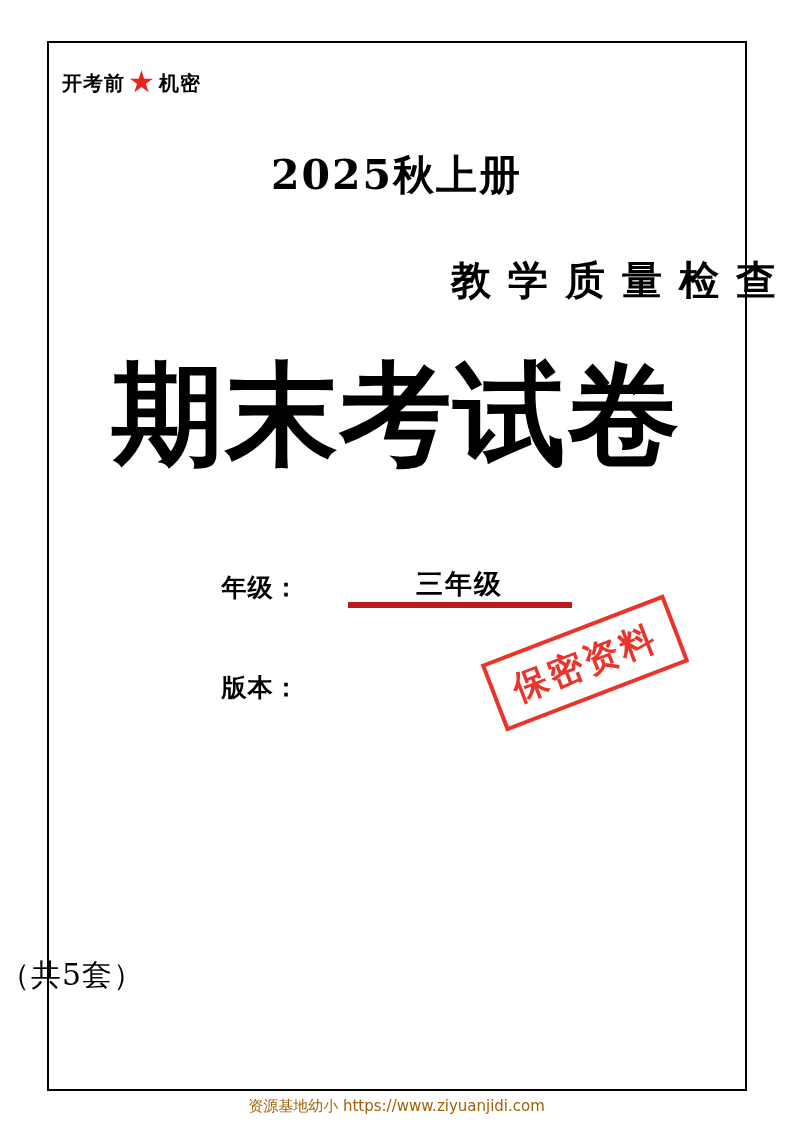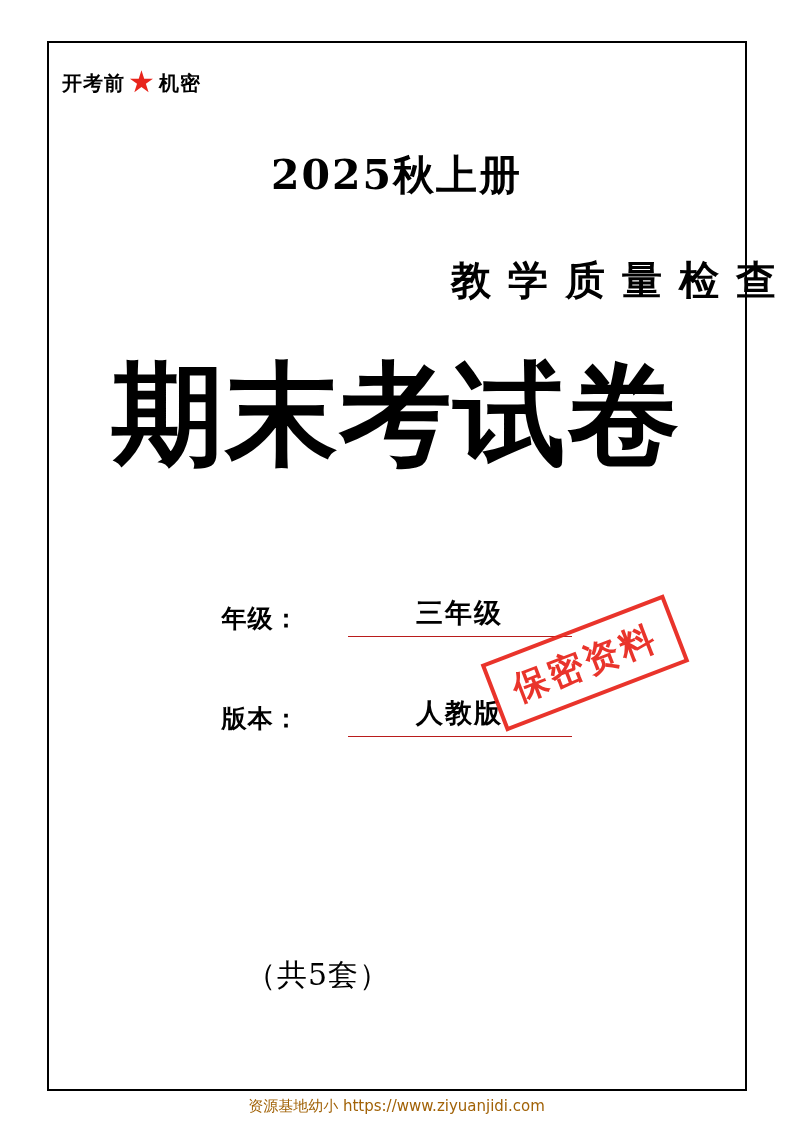--- a/index.html
+++ b/index.html
@@ -112,37 +112,37 @@
   .field-row {
     position: relative;
     height: 100px;
     display: flex;
     justify-content: center;
   }
   .field-inner {
     position: relative;
     width: 350px;
     display: flex;
-    align-items: center;
+    align-items: flex-start;
     gap: 44px;
   }
   .field-label {
     font-family: "DejaVu Serif", serif;
     font-weight: bold;
     font-size: 25px;
     color: #000000;
     letter-spacing: 1px;
     white-space: nowrap;
     padding-top: 5px;
   }
   .field-blank {
     position: relative;
     flex: 1;
     margin-left: 4px;
-    border-bottom: 1px solid #b91c1c;
+    border-bottom: 6px solid #b91c1c;
     height: 42px;
     box-sizing: border-box;
   }
   .field-value {
     position: absolute;
     left: 0;
     top: 0;
     width: 100%;
     text-align: center;
     font-family: "DejaVu Serif", serif;
@@ -183,21 +183,20 @@
     letter-spacing: 3px;
     white-space: nowrap;
   }
 
   
   .count {
     position: absolute;
     left: 0;
     top: 955px;
     width: 636px;
-    text-align: center;
     font-family: "DejaVu Serif", serif;
     font-size: 30px;
     color: #000000;
     letter-spacing: 1px;
   }
 
   
   .footer {
     position: absolute;
     left: 0;
@@ -236,23 +235,20 @@
         <span class="field-blank">
           <span class="field-value">三年级</span>
         </span>
       </div>
     </div>
 
 
     <div class="field-row">
       <div class="field-inner">
         <span class="field-label">版本：</span>
-        <span class="field-blank">
-          <span class="field-value">人教版</span>
-        </span>
       </div>
     </div>
 
   </div>
 
   <div class="stamp">
     <div class="stamp-inner">
       <span class="stamp-text">保密资料</span>
     </div>
   </div>

